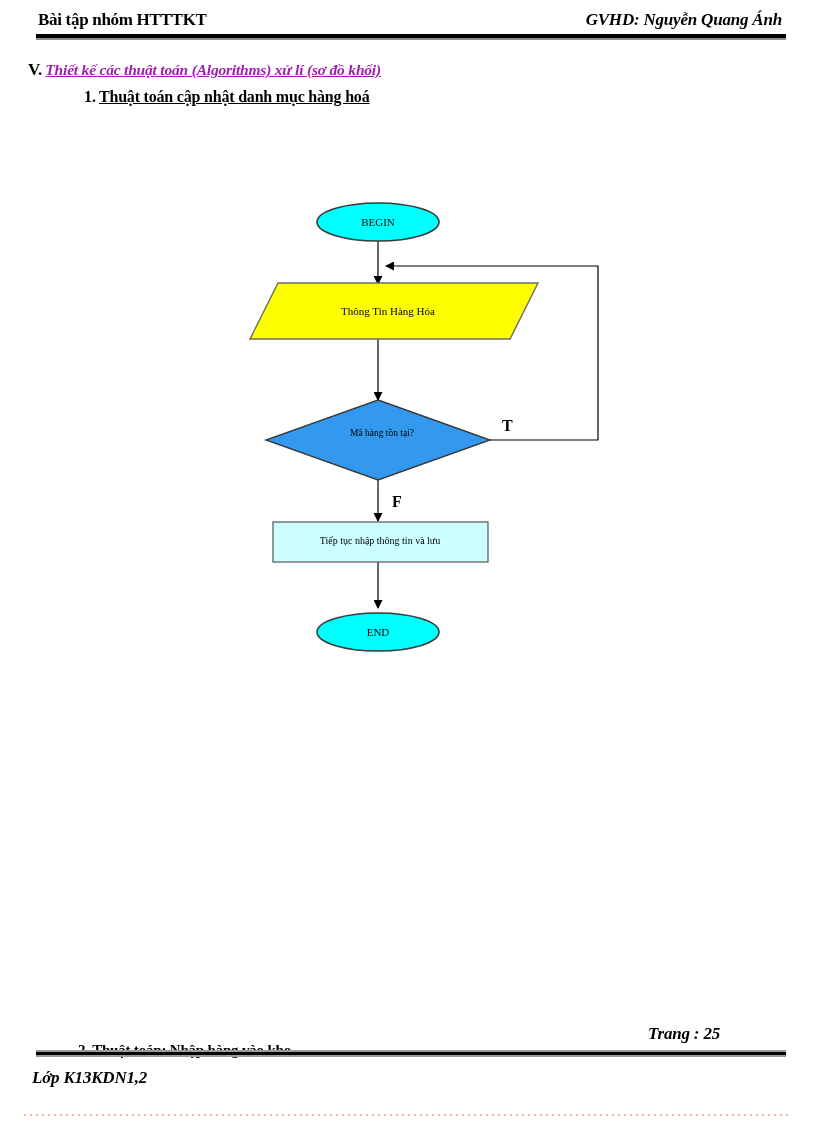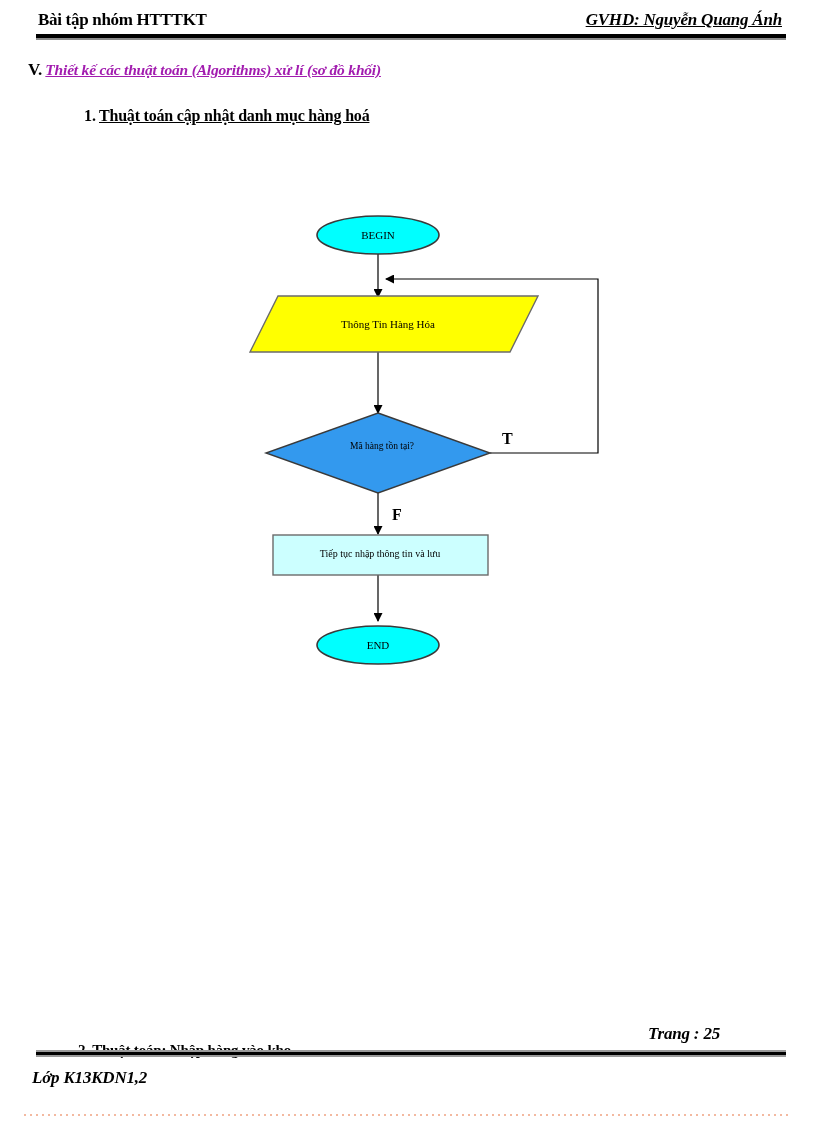--- a/index.html
+++ b/index.html
@@ -44,21 +44,20 @@
   .header-right {
     position: absolute;
     right: 2px;
     top: 0;
     font-family: "Liberation Serif", "DejaVu Serif", serif;
     font-weight: bold;
     font-style: italic;
     font-size: 17px;
     letter-spacing: -0.2px;
     white-space: nowrap;
-    text-decoration: underline;
   }
   .header-rule {
     position: absolute;
     left: 36px;
     top: 34px;
     width: 750px;
     height: 6px;
   }
   .header-rule .thick {
     position: absolute;
@@ -95,41 +94,41 @@
     font-style: italic;
     text-decoration: underline;
     font-size: 15.5px;
     letter-spacing: -0.2px;
     margin-left: 3px;
   }
 
   .sub-1 {
     position: absolute;
     left: 84px;
-    top: 107px;
+    top: 88px;
     white-space: nowrap;
     font-size: 16px;
   }
   .sub-1 .numeral {
     font-weight: bold;
     font-size: 16px;
   }
   .sub-1 .title {
     font-weight: bold;
     text-decoration: underline;
     font-size: 16px;
     letter-spacing: -0.2px;
     margin-left: 3px;
   }
 
   
   .flow {
     position: absolute;
     left: 200px;
-    top: 197px;
+    top: 184px;
     width: 460px;
     height: 480px;
     text-decoration: underline;
   }
   .flow svg { display: block; }
 
   .node-label {
     font-family: "Liberation Serif", "DejaVu Serif", serif;
     fill: #000000;
     text-anchor: middle;

